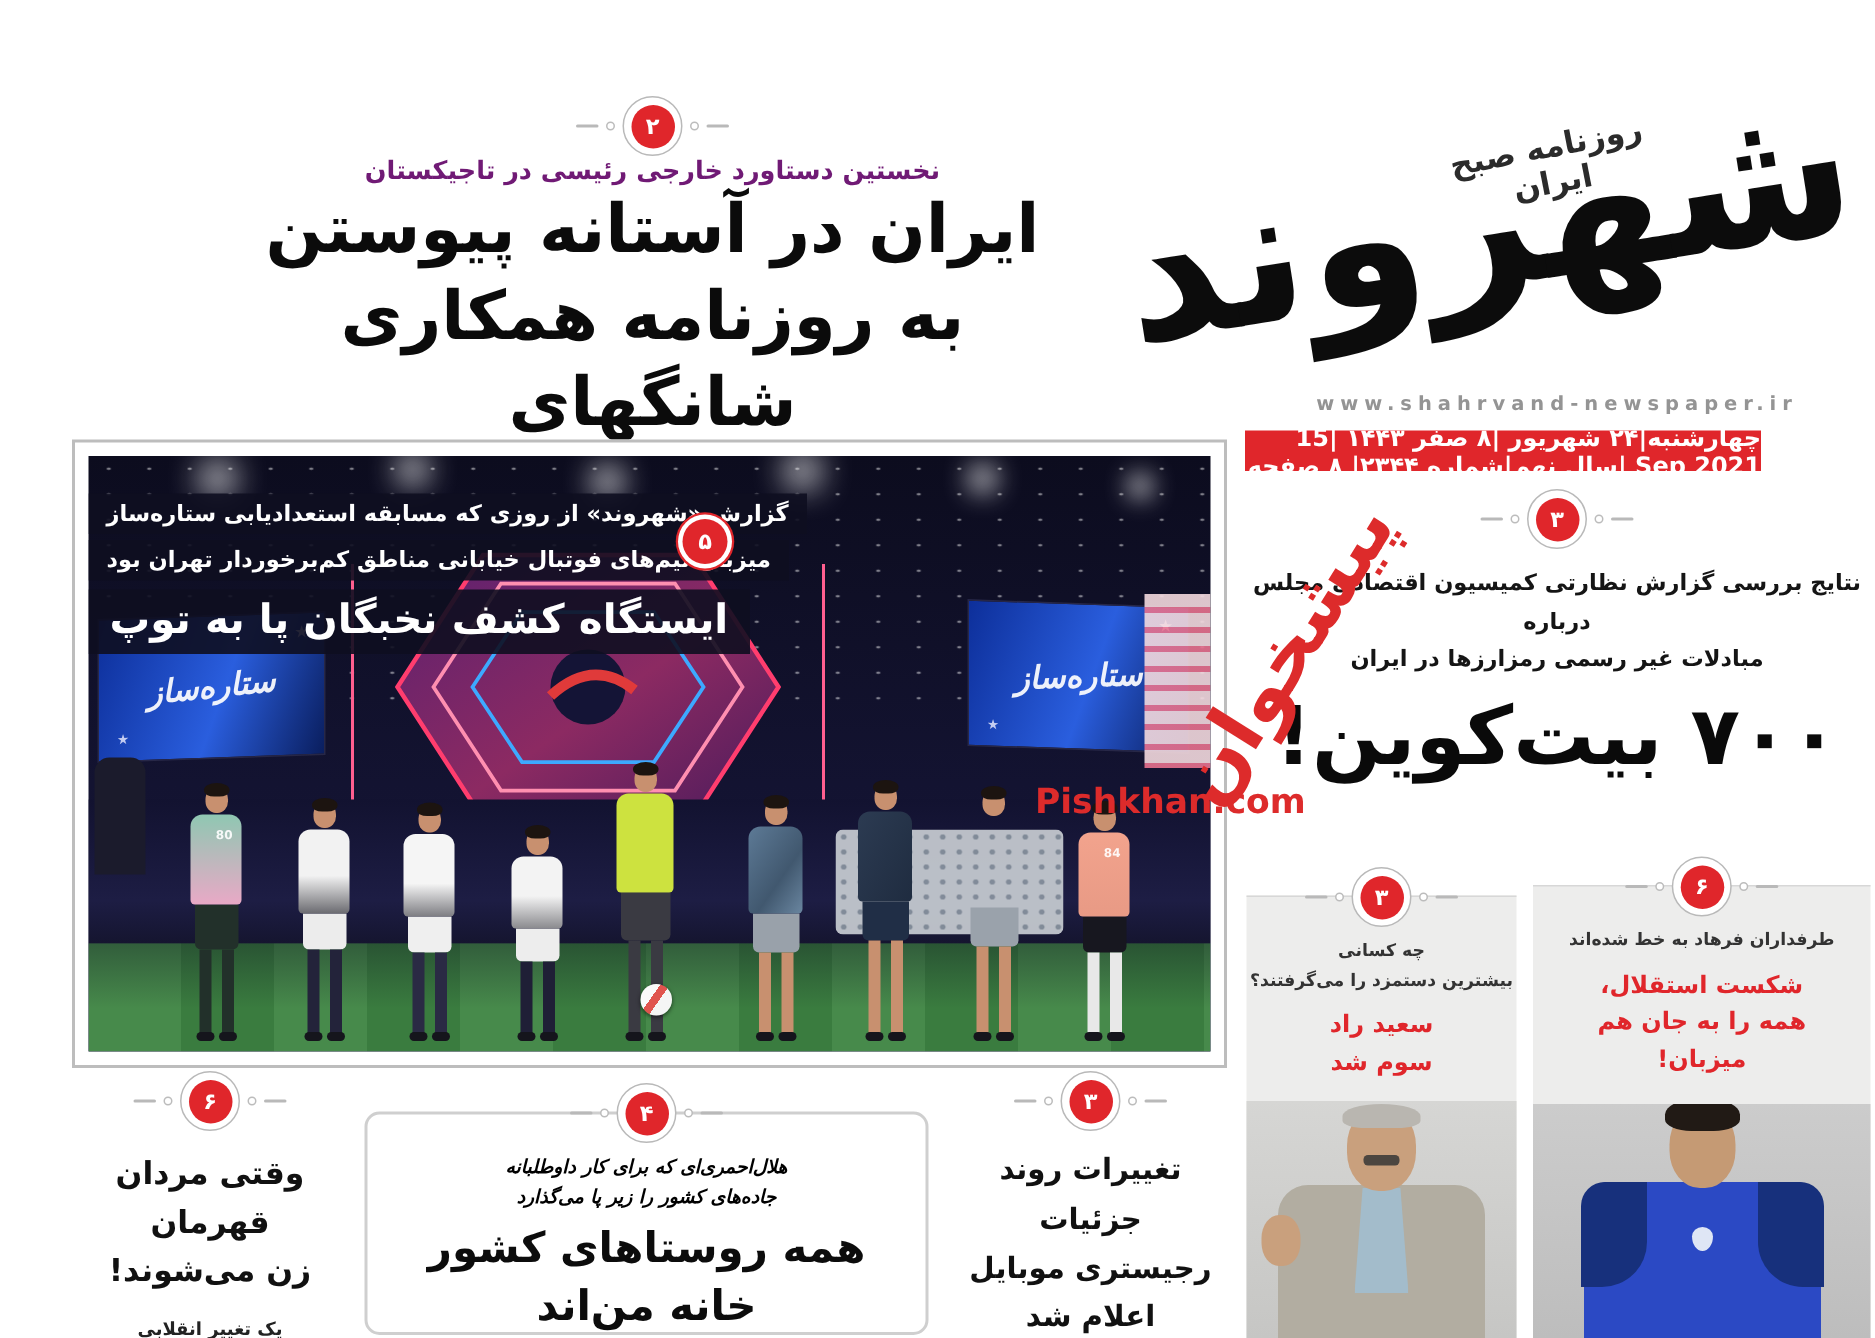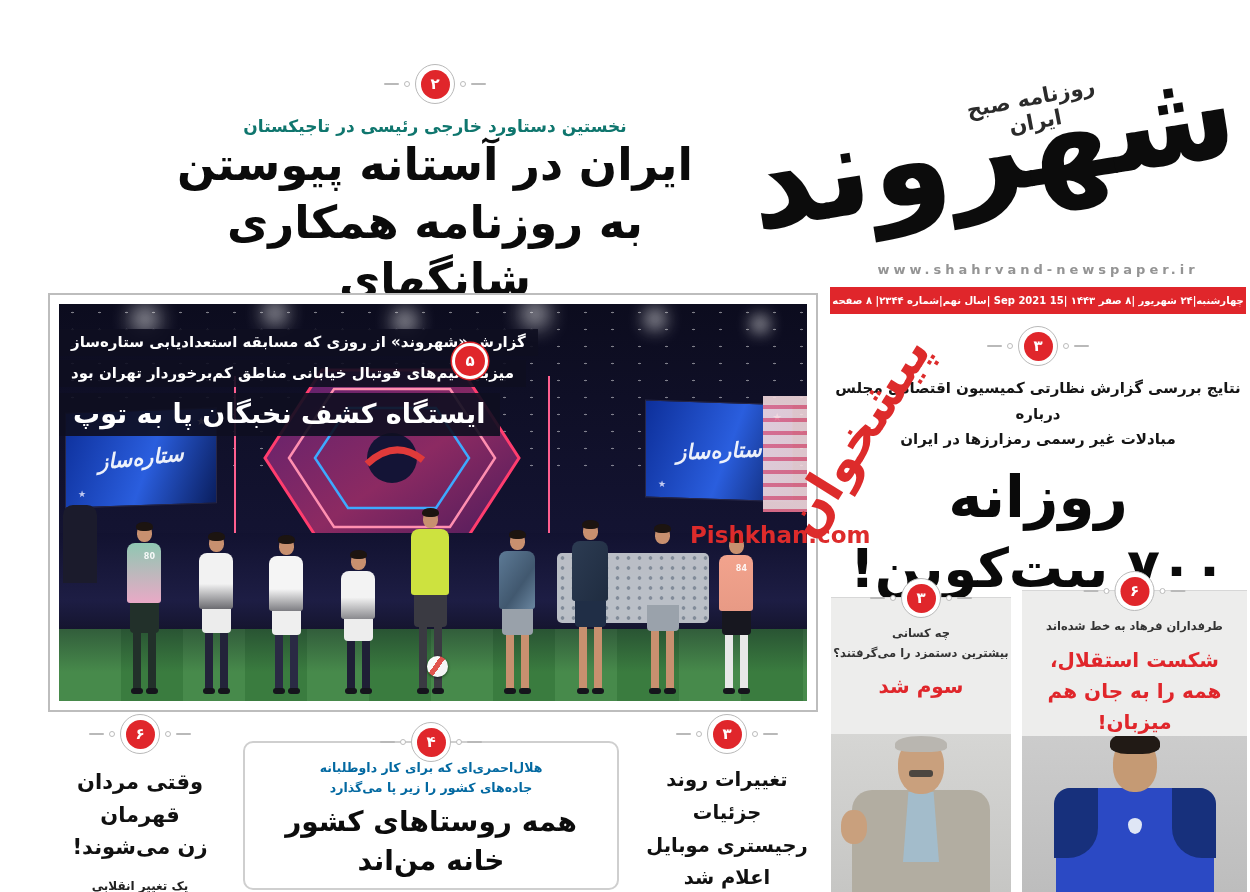--- a/index.html
+++ b/index.html
@@ -15,26 +15,26 @@
   .badge .num { width:29px; height:29px; background:#e0262b; border-radius:50%; color:#fff; font-weight:bold;
                 font-size:15px; display:flex; align-items:center; justify-content:center; }
 
   
   .tagline { position:absolute; left:938px; top:86px; width:190px; font-size:21px; font-weight:bold; color:#2b2b2b;
              transform:rotate(-11deg); text-align:center; }
   .logo { position:absolute; right:12px; top:78px; font-size:128px; font-weight:bold; color:#0c0c0c; line-height:1.1;
           transform:rotate(-9deg); letter-spacing:-5px; }
   .site-url { position:absolute; left:828px; top:262px; width:420px; text-align:center; direction:ltr;
               font-size:13px; font-weight:bold; letter-spacing:4px; color:#949494; }
-  .datebar { position:absolute; left:830px; top:287px; width:416px; height:27px; background:#e0262b; color:#fff;
-             font-size:10px; font-weight:bold; display:flex; align-items:center; justify-content:center; }
+  .datebar { position:absolute; left:830px; top:287px; width:344px; height:27px; background:#e0262b; color:#fff;
+             font-size:16px; font-weight:bold; display:flex; align-items:center; justify-content:center; }
 
   
   .lead { position:absolute; left:128px; top:64px; width:614px; text-align:center; }
-  .lead .kicker { margin-top:12px; font-size:17px; font-weight:bold; color:#0f766e; }
+  .lead .kicker { margin-top:0; font-size:17px; font-weight:bold; color:#701a75; }
   .lead .hl { font-size:45px; font-weight:bold; color:#0b0b0b; line-height:1.28; }
 
   
   .photo-frame { position:absolute; left:48px; top:293px; width:770px; height:419px; border:2px solid #bdbdbd;
                  background:#fff; padding:9px; }
   .photo { position:relative; width:748px; height:397px; background:linear-gradient(#0c0c1e,#131331 55%,#17173a); overflow:hidden; }
   .stars { position:absolute; top:0; left:0; right:0; height:170px; opacity:.55;
            background-image:radial-gradient(rgba(255,255,255,.85) 1px, transparent 1.7px); background-size:27px 17px; }
   .lights { position:absolute; top:4px; left:0; width:2px; height:2px; border-radius:50%;
             box-shadow:85px 10px 22px 9px rgba(255,255,255,.95), 215px 4px 20px 8px rgba(255,255,255,.9),
@@ -96,33 +96,33 @@
   .wm-en { position:absolute; left:4px; bottom:14px; font-size:23px; font-weight:bold; direction:ltr; }
 
   
   .champions { position:absolute; left:34px; top:714px; width:212px; text-align:center; }
   .champions .hl { margin-top:12px; font-size:21px; font-weight:bold; color:#111; line-height:1.55; }
   .champions .sub { margin-top:12px; font-size:12px; font-weight:bold; color:#222; line-height:1.7; }
 
   .villages { position:absolute; left:243px; top:741px; width:376px; height:149px; background:#fff;
               border:2px solid #cfcfcf; border-radius:10px; text-align:center; }
   .villages .badge { position:absolute; top:-21px; left:50%; transform:translateX(-50%); }
-  .villages .kicker { margin-top:15px; font-size:12.5px; font-weight:bold; color:#0369a1; line-height:1.6; }
+  .villages .kicker { margin-top:25px; font-size:12.5px; font-weight:bold; color:#000000; line-height:1.6;font-style:italic; }
   .villages .hl { margin-top:4px; font-size:28px; font-weight:bold; color:#0c0c0c; line-height:1.4; }
 
   .registry { position:absolute; left:628px; top:714px; width:198px; text-align:center; }
   .registry .hl { margin-top:10px; font-size:19.5px; font-weight:bold; color:#111; line-height:1.68; }
 
   
   .card { position:absolute; background:#ededec; border-top:1.5px solid #d7d7d7; text-align:center; }
   .card .badge { position:absolute; top:-20px; left:50%; transform:translateX(-50%); width:100%; }
   .card-rad { left:831px; top:597px; width:180px; height:295px; }
   .card-est { left:1022px; top:590px; width:225px; height:302px; }
   .card .kicker { margin-top:26px; font-size:11.5px; font-weight:bold; color:#333; line-height:1.7; }
-  .card .hl { margin-top:8px; font-size:20px; font-weight:bold; color:#e0262b; line-height:1.55; }
+  .card .hl { margin-top:8px; font-size:16px; font-weight:bold; color:#e0262b; line-height:1.55; }
   .card-photo { position:absolute; bottom:0; left:0; right:0; overflow:hidden; }
   .card-rad .card-photo { height:158px; background:linear-gradient(#d6d6d4,#c6c6c4); }
   .card-est .card-photo { height:156px; background:linear-gradient(#cccccc,#bdbdbd); }
   .p-head { position:absolute; left:50%; transform:translateX(-50%); border-radius:46%; }
   .rad-head { top:4px; width:46px; height:56px; background:#c9a07d; }
   .rad-head::before { content:""; position:absolute; top:-2px; left:-3px; right:-3px; height:16px;
                       background:#b9b6b0; border-radius:50% 50% 30% 30%; }
   .rad-head::after { content:""; position:absolute; top:32px; left:11px; width:24px; height:7px; background:#4c4640; border-radius:3px; }
   .rad-body { position:absolute; top:56px; left:50%; transform:translateX(-50%); width:138px; height:110px;
               background:#b2ada1; border-radius:20px 20px 0 0; }
@@ -308,21 +308,20 @@
       <span class="ring">
           <span class="num">۳</span>
         </span>
       <span class="dot"></span>
         <span class="dash"></span>
     </div>
     <div class="kicker">
       <div>نتایج بررسی گزارش نظارتی کمیسیون اقتصادی مجلس درباره</div>
       <div>مبادلات غیر رسمی رمزارزها در ایران</div>
     </div>
-    <div class="hl1">روزانه</div>
     <div class="hl2">۷۰۰ بیت‌کوین!</div>
   </section>
 
   <div class="watermark">
     <div class="wm-fa">پیشخوان</div>
     <div class="wm-en">Pishkhan.com</div>
   </div>
 
   <section class="champions">
     <div class="badge">
@@ -390,20 +389,21 @@
           <span class="num">۳</span>
         </span>
       <span class="dot"></span>
         <span class="dash"></span>
     </div>
     <div class="kicker">
       <div>چه کسانی</div>
       <div>بیشترین دستمزد را می‌گرفتند؟</div>
     </div>
     <div class="hl">
+      <div>سعید راد</div>
       <div>سوم شد</div>
     </div>
     <div class="card-photo">
       <div class="rad-body">
           <div class="rad-shirt"></div>
         </div>
       <div class="p-head rad-head"></div>
       <div class="rad-hand"></div>
     </div>
   </aside>

